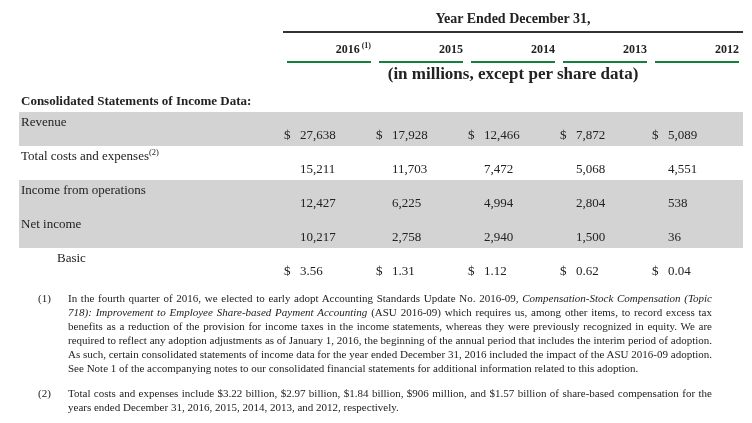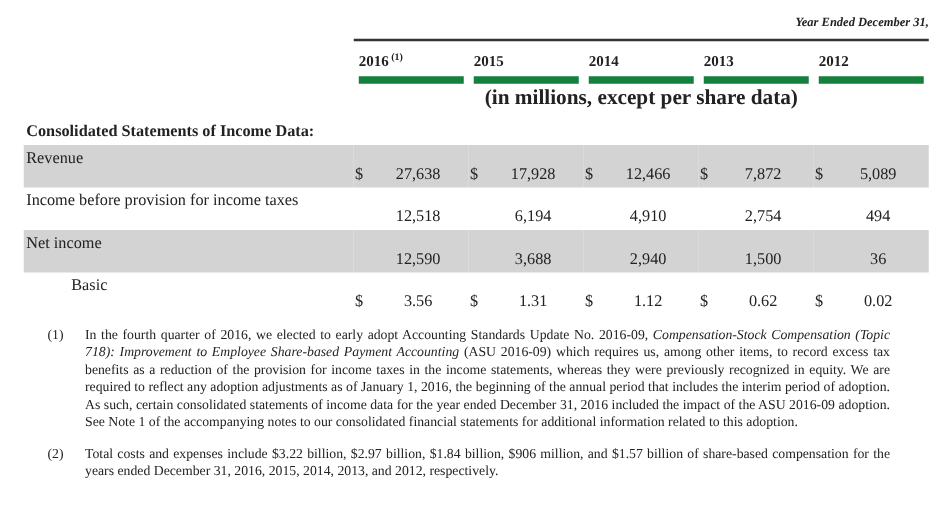--- a/index.html
+++ b/index.html
@@ -22,45 +22,44 @@
     line-height: 16px;
   }
   td { padding: 0; vertical-align: bottom; }
   col.c-label  { width: 264px; }
   col.c-dollar { width: 17px; }
   col.c-value  { width: 75px; }
 
   
   .group-head-cell { padding-top: 2px; }
   .group-head {
-    text-align: right; font-weight: bold; font-size: 10px;
+    text-align: center; font-weight: bold; font-size: 14px;
     padding-bottom: 4px;
     border-bottom: 2px solid #333333;
-    font-style: italic;
   }
   .year-td { padding: 3px 4px 0 4px; }
   .year-u {
-    text-align: left; font-weight: bold; font-size: 12px;
+    text-align: right; font-weight: bold; font-size: 12px;
     padding: 2px 0 4px 0;
-    border-bottom: 6px solid #15803d;
+    border-bottom: 2px solid #15803d;
     white-space: nowrap;
   }
   .year-u sup { font-size: 8px; margin-left: 2px; }
   .units-cell {
     text-align: center; font-weight: bold; font-size: 17px;
     padding: 3px 0 5px 0;
   }
 
   
   tr.shaded td { background: #d3d3d3; }
   .section-cell { font-weight: bold; padding: 6px 0 3px 2px; }
   td.lbl { padding: 2px 2px 17px 2px; line-height: 15px; font-family: Liberation Serif, serif; }
   td.lbl.indent { padding-left: 38px; margin-top: 33px; }
   td.dol { text-align: left; padding: 2px 0 3px 1px; }
-  td.val { text-align: center; padding: 2px 6px 3px 0; }
+  td.val { text-align: left; padding: 2px 6px 3px 0; }
   tr.r { height: 21px; }
   tr.r2 td { padding-top: 3px; }
   sup.fn { font-size: 8.5px; line-height: 0; }
 
   
   .footnotes { margin: 9px 40px 0 38px; font-size: 11px; line-height: 14px; }
   .footnote { display: flex; margin-bottom: 11px; }
   .fn-num { width: 30px; flex: none; }
   .fn-text { flex: 1; text-align: justify; }
   .fn-text .it { font-style: italic; }
@@ -128,42 +127,55 @@
       <td class="dol">$</td>
       <td class="val">17,928</td>
       <td class="dol">$</td>
       <td class="val">12,466</td>
       <td class="dol">$</td>
       <td class="val">7,872</td>
       <td class="dol">$</td>
       <td class="val">5,089</td>
     </tr>
 
-
-
     <tr class="r">
-      <td class="lbl">Income before provision for income taxes</td>
-      <td class="dol"></td>
-      <td class="val">12,518</td>
-      <td class="dol"></td>
-      <td class="val">6,194</td>
-      <td class="dol"></td>
-      <td class="val">4,910</td>
-      <td class="dol"></td>
-      <td class="val">2,754</td>
-      <td class="dol"></td>
-      <td class="val">494</td>
-    </tr>
+      <td class="lbl"><span>Total costs and expenses</span><sup class="fn">(2)</sup></td>
+      <td class="dol"></td>
+      <td class="val">15,211</td>
+      <td class="dol"></td>
+      <td class="val">11,703</td>
+      <td class="dol"></td>
+      <td class="val">7,472</td>
+      <td class="dol"></td>
+      <td class="val">5,068</td>
+      <td class="dol"></td>
+      <td class="val">4,551</td>
+    </tr>
+
+    <tr class="r shaded">
+      <td class="lbl">Income from operations</td>
+      <td class="dol"></td>
+      <td class="val">12,427</td>
+      <td class="dol"></td>
+      <td class="val">6,225</td>
+      <td class="dol"></td>
+      <td class="val">4,994</td>
+      <td class="dol"></td>
+      <td class="val">2,804</td>
+      <td class="dol"></td>
+      <td class="val">538</td>
+    </tr>
+
 
     <tr class="r shaded">
       <td class="lbl">Net income</td>
       <td class="dol"></td>
-      <td class="val">12,590</td>
-      <td class="dol"></td>
-      <td class="val">3,688</td>
+      <td class="val">10,217</td>
+      <td class="dol"></td>
+      <td class="val">2,758</td>
       <td class="dol"></td>
       <td class="val">2,940</td>
       <td class="dol"></td>
       <td class="val">1,500</td>
       <td class="dol"></td>
       <td class="val">36</td>
     </tr>
 
 
 
@@ -171,21 +183,21 @@
       <td class="lbl indent">Basic</td>
       <td class="dol">$</td>
       <td class="val">3.56</td>
       <td class="dol">$</td>
       <td class="val">1.31</td>
       <td class="dol">$</td>
       <td class="val">1.12</td>
       <td class="dol">$</td>
       <td class="val">0.62</td>
       <td class="dol">$</td>
-      <td class="val">0.02</td>
+      <td class="val">0.04</td>
     </tr>
 
   </tbody>
     </table>
 
   <div class="footnotes">
     <div class="footnote">
       <span class="fn-num">(1)</span>
       <span class="fn-text"><span>In the fourth quarter of 2016, we elected to early adopt Accounting Standards Update No. 2016-09, </span><span class="it">Compensation-Stock Compensation (Topic 718): Improvement to Employee Share-based Payment Accounting</span><span> (ASU 2016-09) which requires us, among other items, to record excess tax benefits as a reduction of the provision for income taxes in the income statements, whereas they were previously recognized in equity. We are required to reflect any adoption adjustments as of January 1, 2016, the beginning of the annual period that includes the interim period of adoption. As such, certain consolidated statements of income data for the year ended December 31, 2016 included the impact of the ASU 2016-09 adoption. See Note 1 of the accompanying notes to our consolidated financial statements for additional information related to this adoption.</span></span>
     </div>

